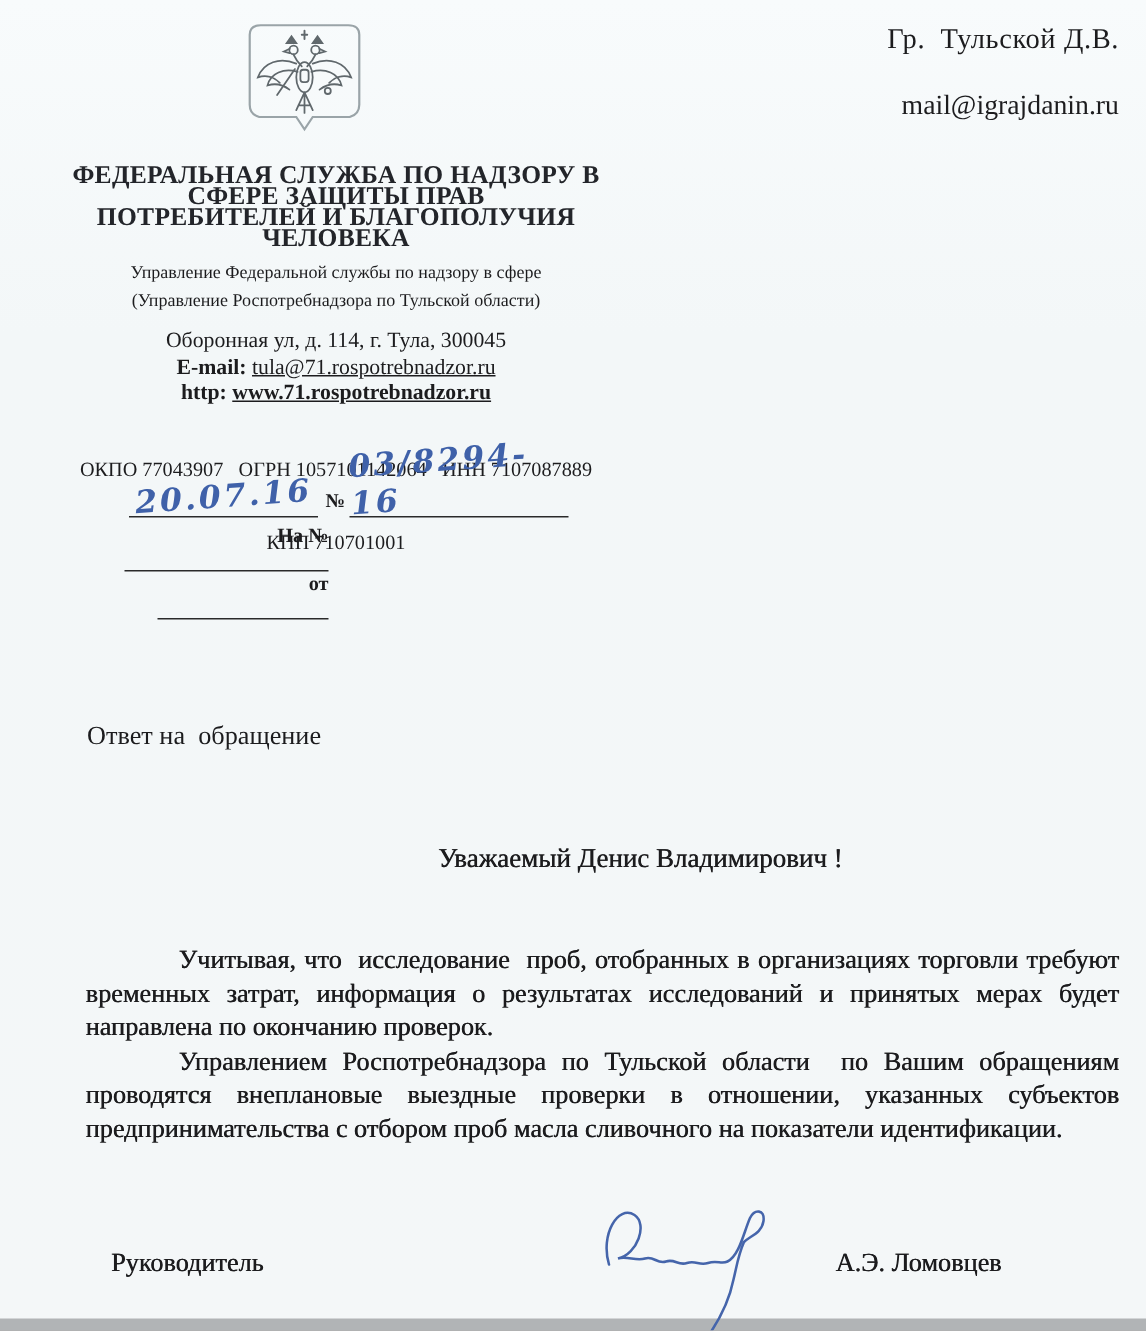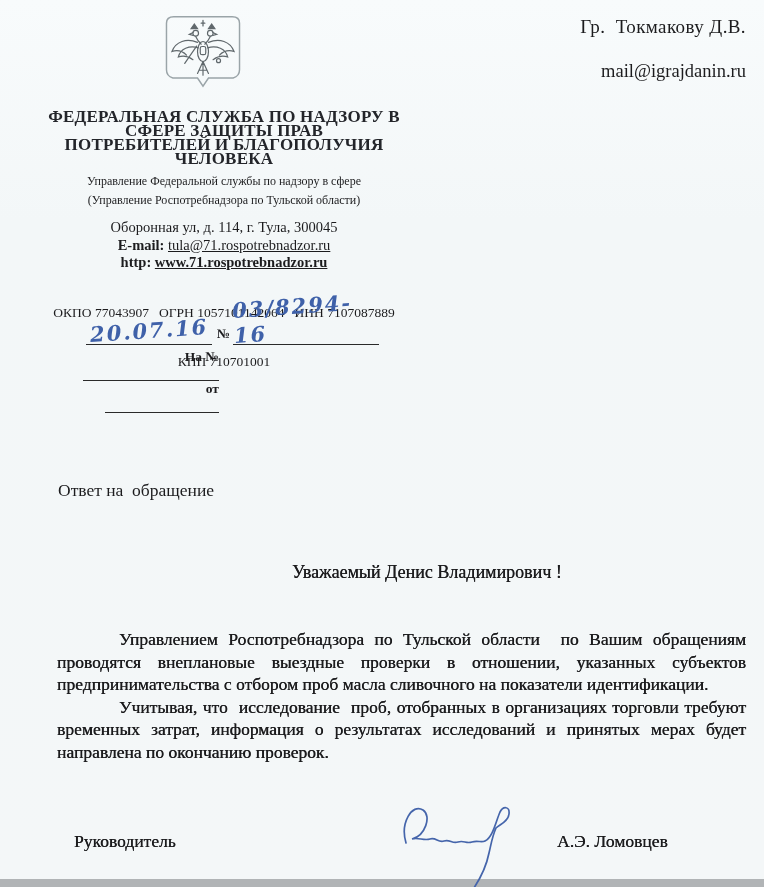--- a/index.html
+++ b/index.html
@@ -63,21 +63,21 @@
 
   
   .scan-edge{position:absolute;left:0;bottom:0;width:100%;height:8px;background:#b1b4b6;z-index:1;}
 </style>
 </head>
 <body>
 
 <div class="page">
 
   <div class="recipient">
-    <div class="recipient-name pre">Гр.  Токмакову Д.В.</div>
+    <div class="recipient-name pre">Гр.  Тульской Д.В.</div>
     <div class="recipient-email">mail@igrajdanin.ru</div>
   </div>
 
   <svg class="emblem" viewBox="0 0 92 100" aria-hidden="true">
     <path d="M14 6 H78 Q86 6 86 13 V64 Q86 71 79 73 H52 L46 82 L40 73 H13 Q6 71 6 64 V13 Q6 6 14 6 Z" fill="none" stroke="#9aa4a8" stroke-width="1.6"></path>
     <g stroke="#60686c" fill="none" stroke-width="1.3" stroke-linecap="round">
       <path d="M44 13 h4 M46 10 v6" stroke-width="1.4"></path>
       <path d="M33 19 h7 l-3.5 -5 z" fill="#60686c"></path>
       <path d="M52 19 h7 l-3.5 -5 z" fill="#60686c"></path>
       <circle cx="38" cy="24" r="3.1"></circle>
@@ -136,22 +136,22 @@
     <span class="blank b1"></span>
     <span class="ot">от</span>
     <span class="blank b2"></span>
   </div>
 
   <div class="subject pre">Ответ на  обращение</div>
 
   <div class="greeting">Уважаемый Денис Владимирович !</div>
 
   <div class="body">
+    <p class="pre">Учитывая, что  исследование  проб, отобранных в организациях торговли требуют временных затрат, информация о результатах исследований и принятых мерах будет направлена по окончанию проверок.</p>
     <p class="pre">Управлением Роспотребнадзора по Тульской области  по Вашим обращениям  проводятся внеплановые выездные проверки в отношении, указанных субъектов предпринимательства с отбором проб масла сливочного на показатели идентификации.</p>
-    <p class="pre">Учитывая, что  исследование  проб, отобранных в организациях торговли требуют временных затрат, информация о результатах исследований и принятых мерах будет направлена по окончанию проверок.</p>
   </div>
 
   <div class="sig-title">Руководитель</div>
   <svg class="autograph" viewBox="0 0 125 98" aria-hidden="true">
     <path d="M10 46 C4 26 16 6 27 13 C36 19 29 39 16 42
              C22 40 28 44 34 42 C40 40 42 46 48 44
              C54 42 56 47 62 45 C68 43 70 47 76 45
              C82 43 85 46 89 44 C97 40 100 24 104 15
              C107 9 114 9 113 17 C112 25 104 27 100 31
              C96 40 95 48 93 56 C90 71 82 86 73 98" fill="none" stroke="#4565ab" stroke-width="1.7" stroke-linecap="round"></path>

